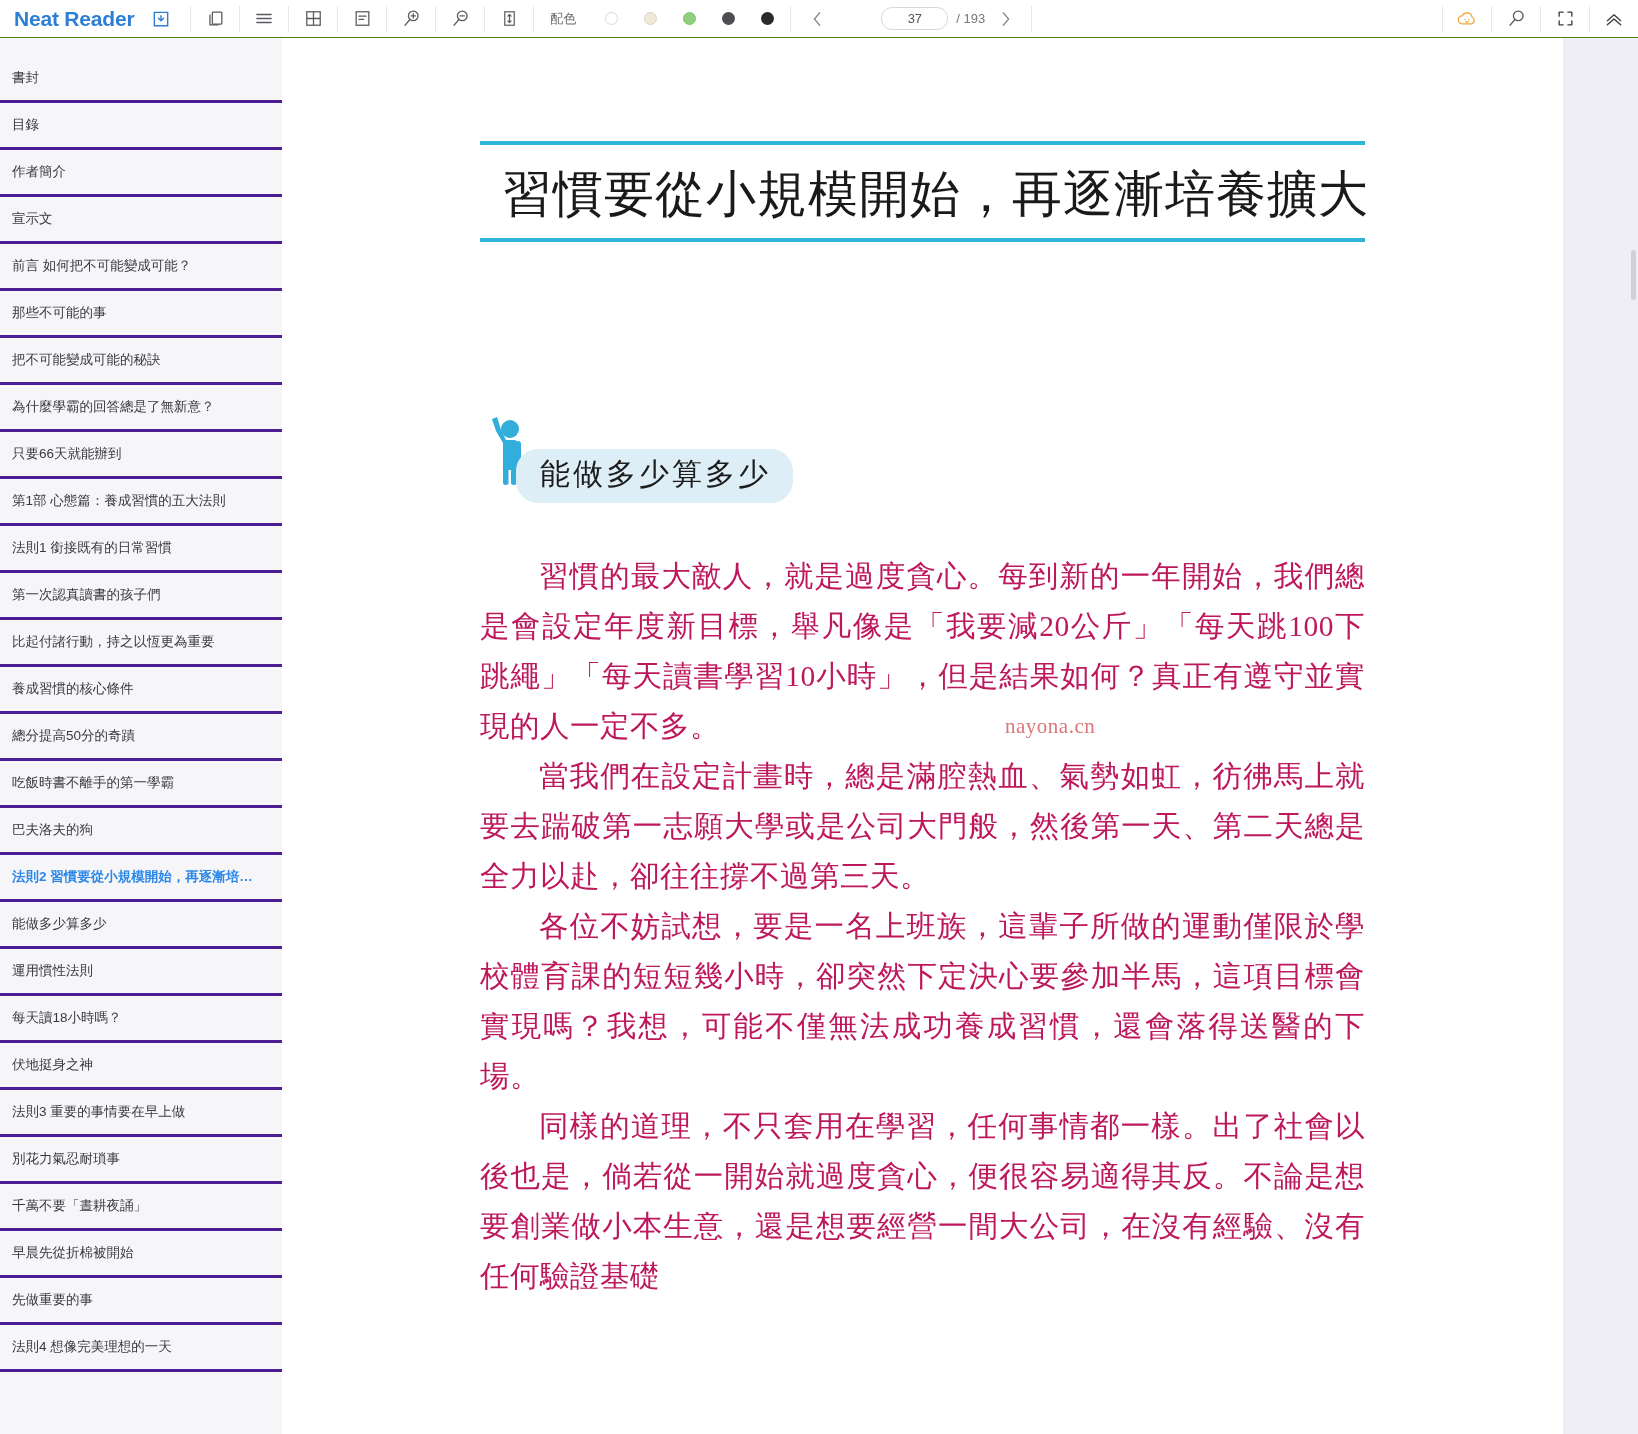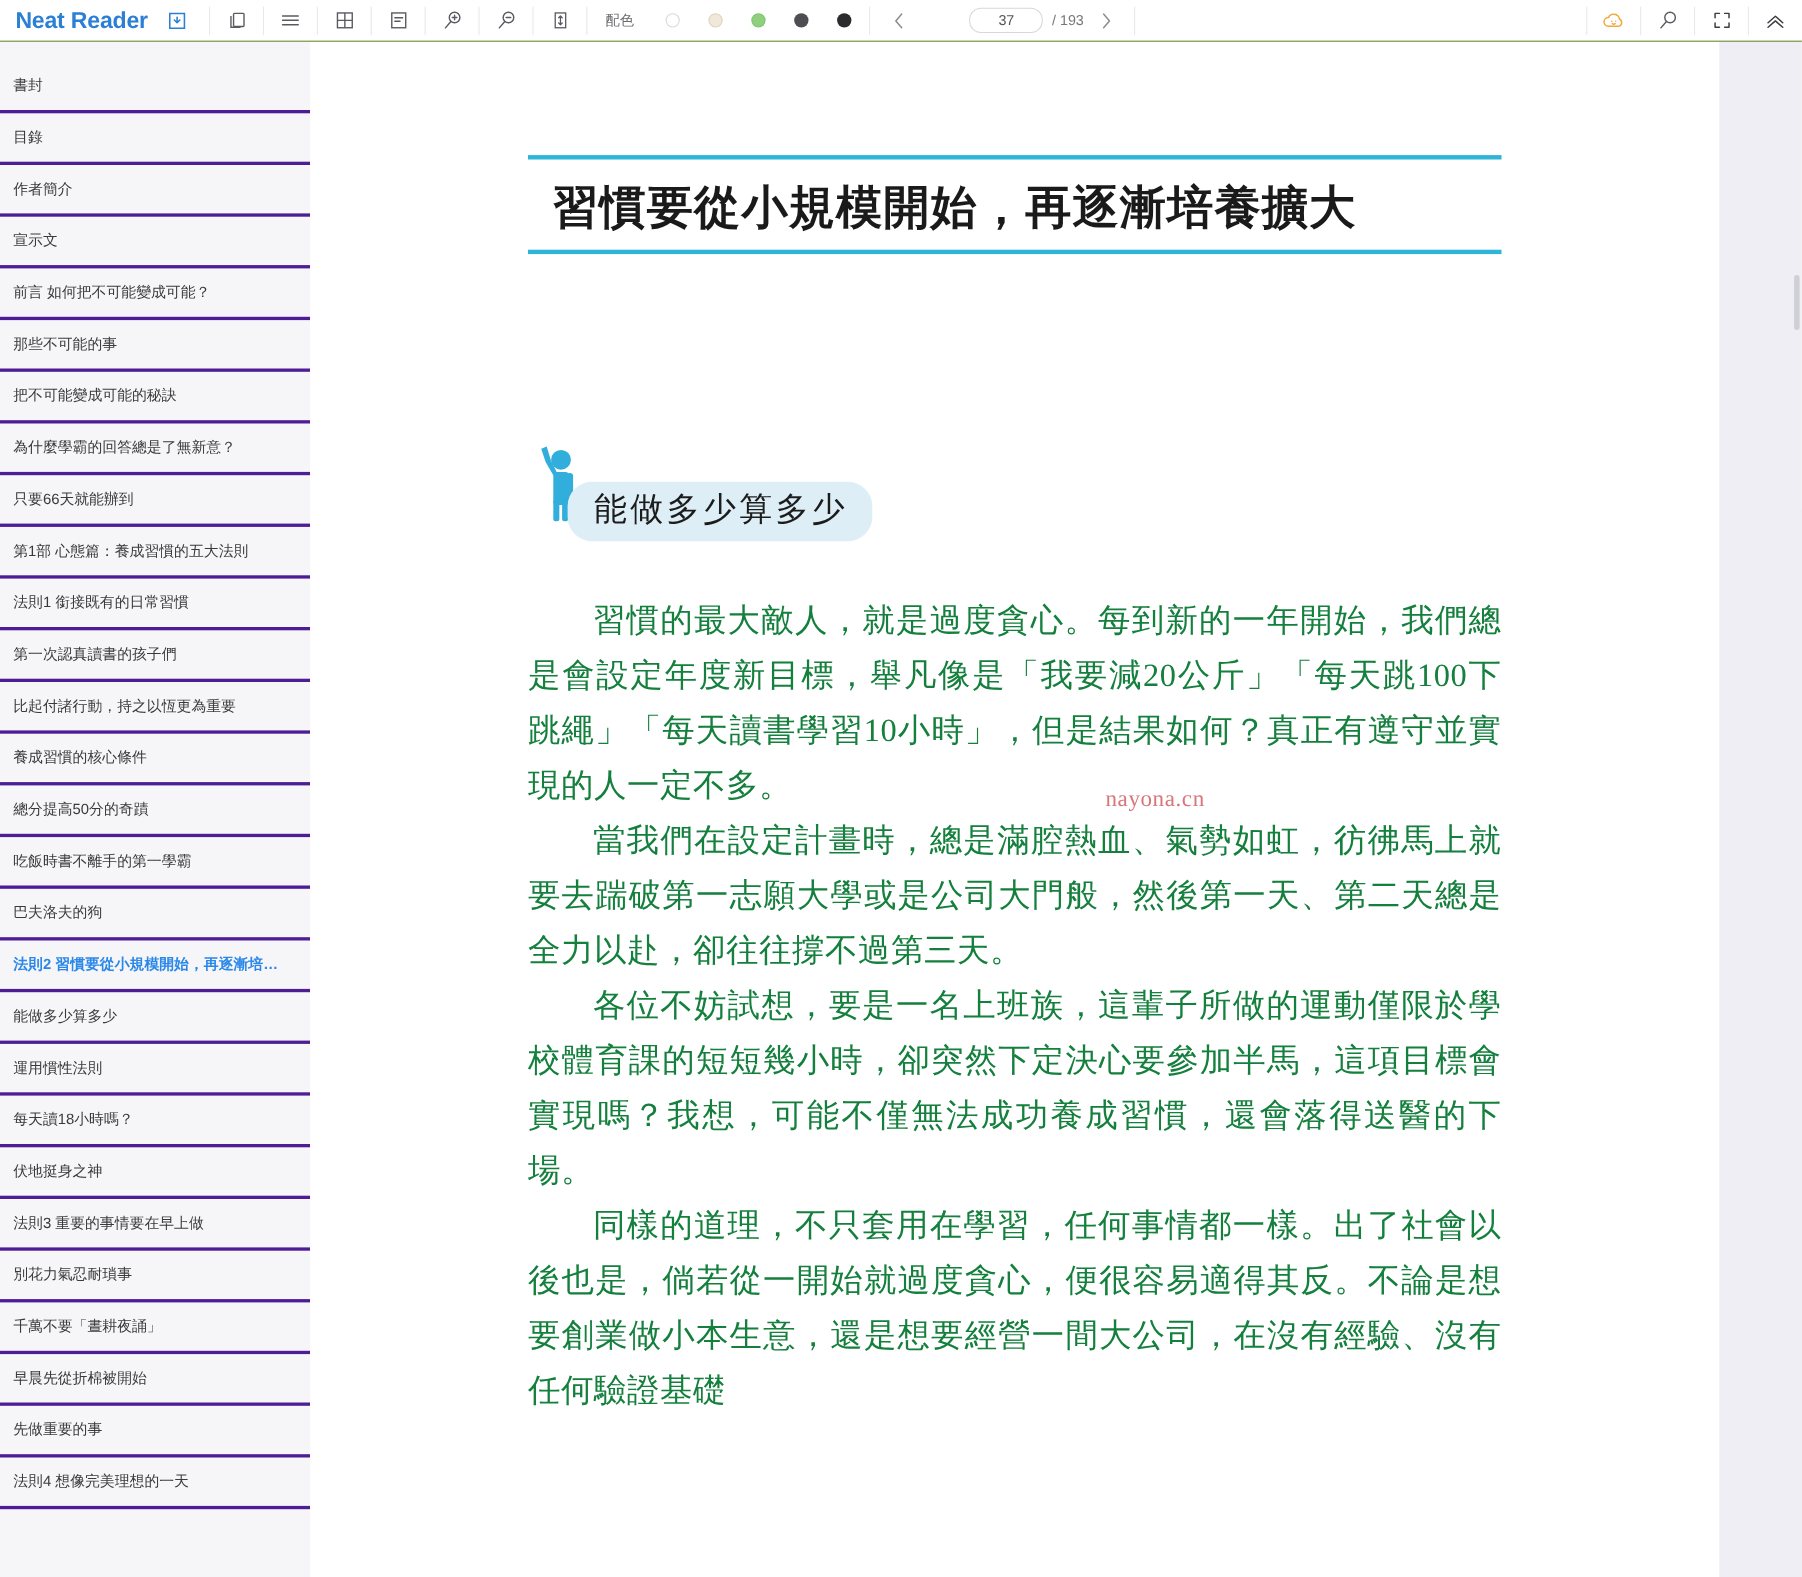--- a/index.html
+++ b/index.html
@@ -194,27 +194,26 @@
     padding: 7px 19px 9px 19px;
     font-size: 25px;
     font-family: "Liberation Serif", "DejaVu Serif", serif;
     font-weight: normal;
     letter-spacing: 1px;
     margin-top: 47px;
   }
 
   .chapter-title {
     font-family: "Liberation Serif", "DejaVu Serif", serif;
-    font-size: 42px;
+    font-size: 50px;
     color: #1a1a1a;
     margin-top: 16px;
     margin-left: 22px;
     letter-spacing: 1px;
     white-space: nowrap;
-    font-weight: bold;
   }
 
   .section-head {
     margin-top: 165px;
     position: relative;
     height: 92px;
   }
   .person-icon {
     position: absolute;
     left: 6px;
@@ -232,21 +231,21 @@
     color: #1c1c1c;
     letter-spacing: 3px;
     white-space: nowrap;
   }
 
   .body-text {
     margin-top: 52px;
     font-family: "Liberation Serif", "DejaVu Serif", serif;
     font-size: 29.5px;
     line-height: 50px;
-    color: #15803d;
+    color: #be185d;
     width: 885px;
     text-align: justify;
     letter-spacing: 0.5px;
   }
   .body-text p {
     text-indent: 2em;
     margin: 0;
   }
 
   .watermark {

